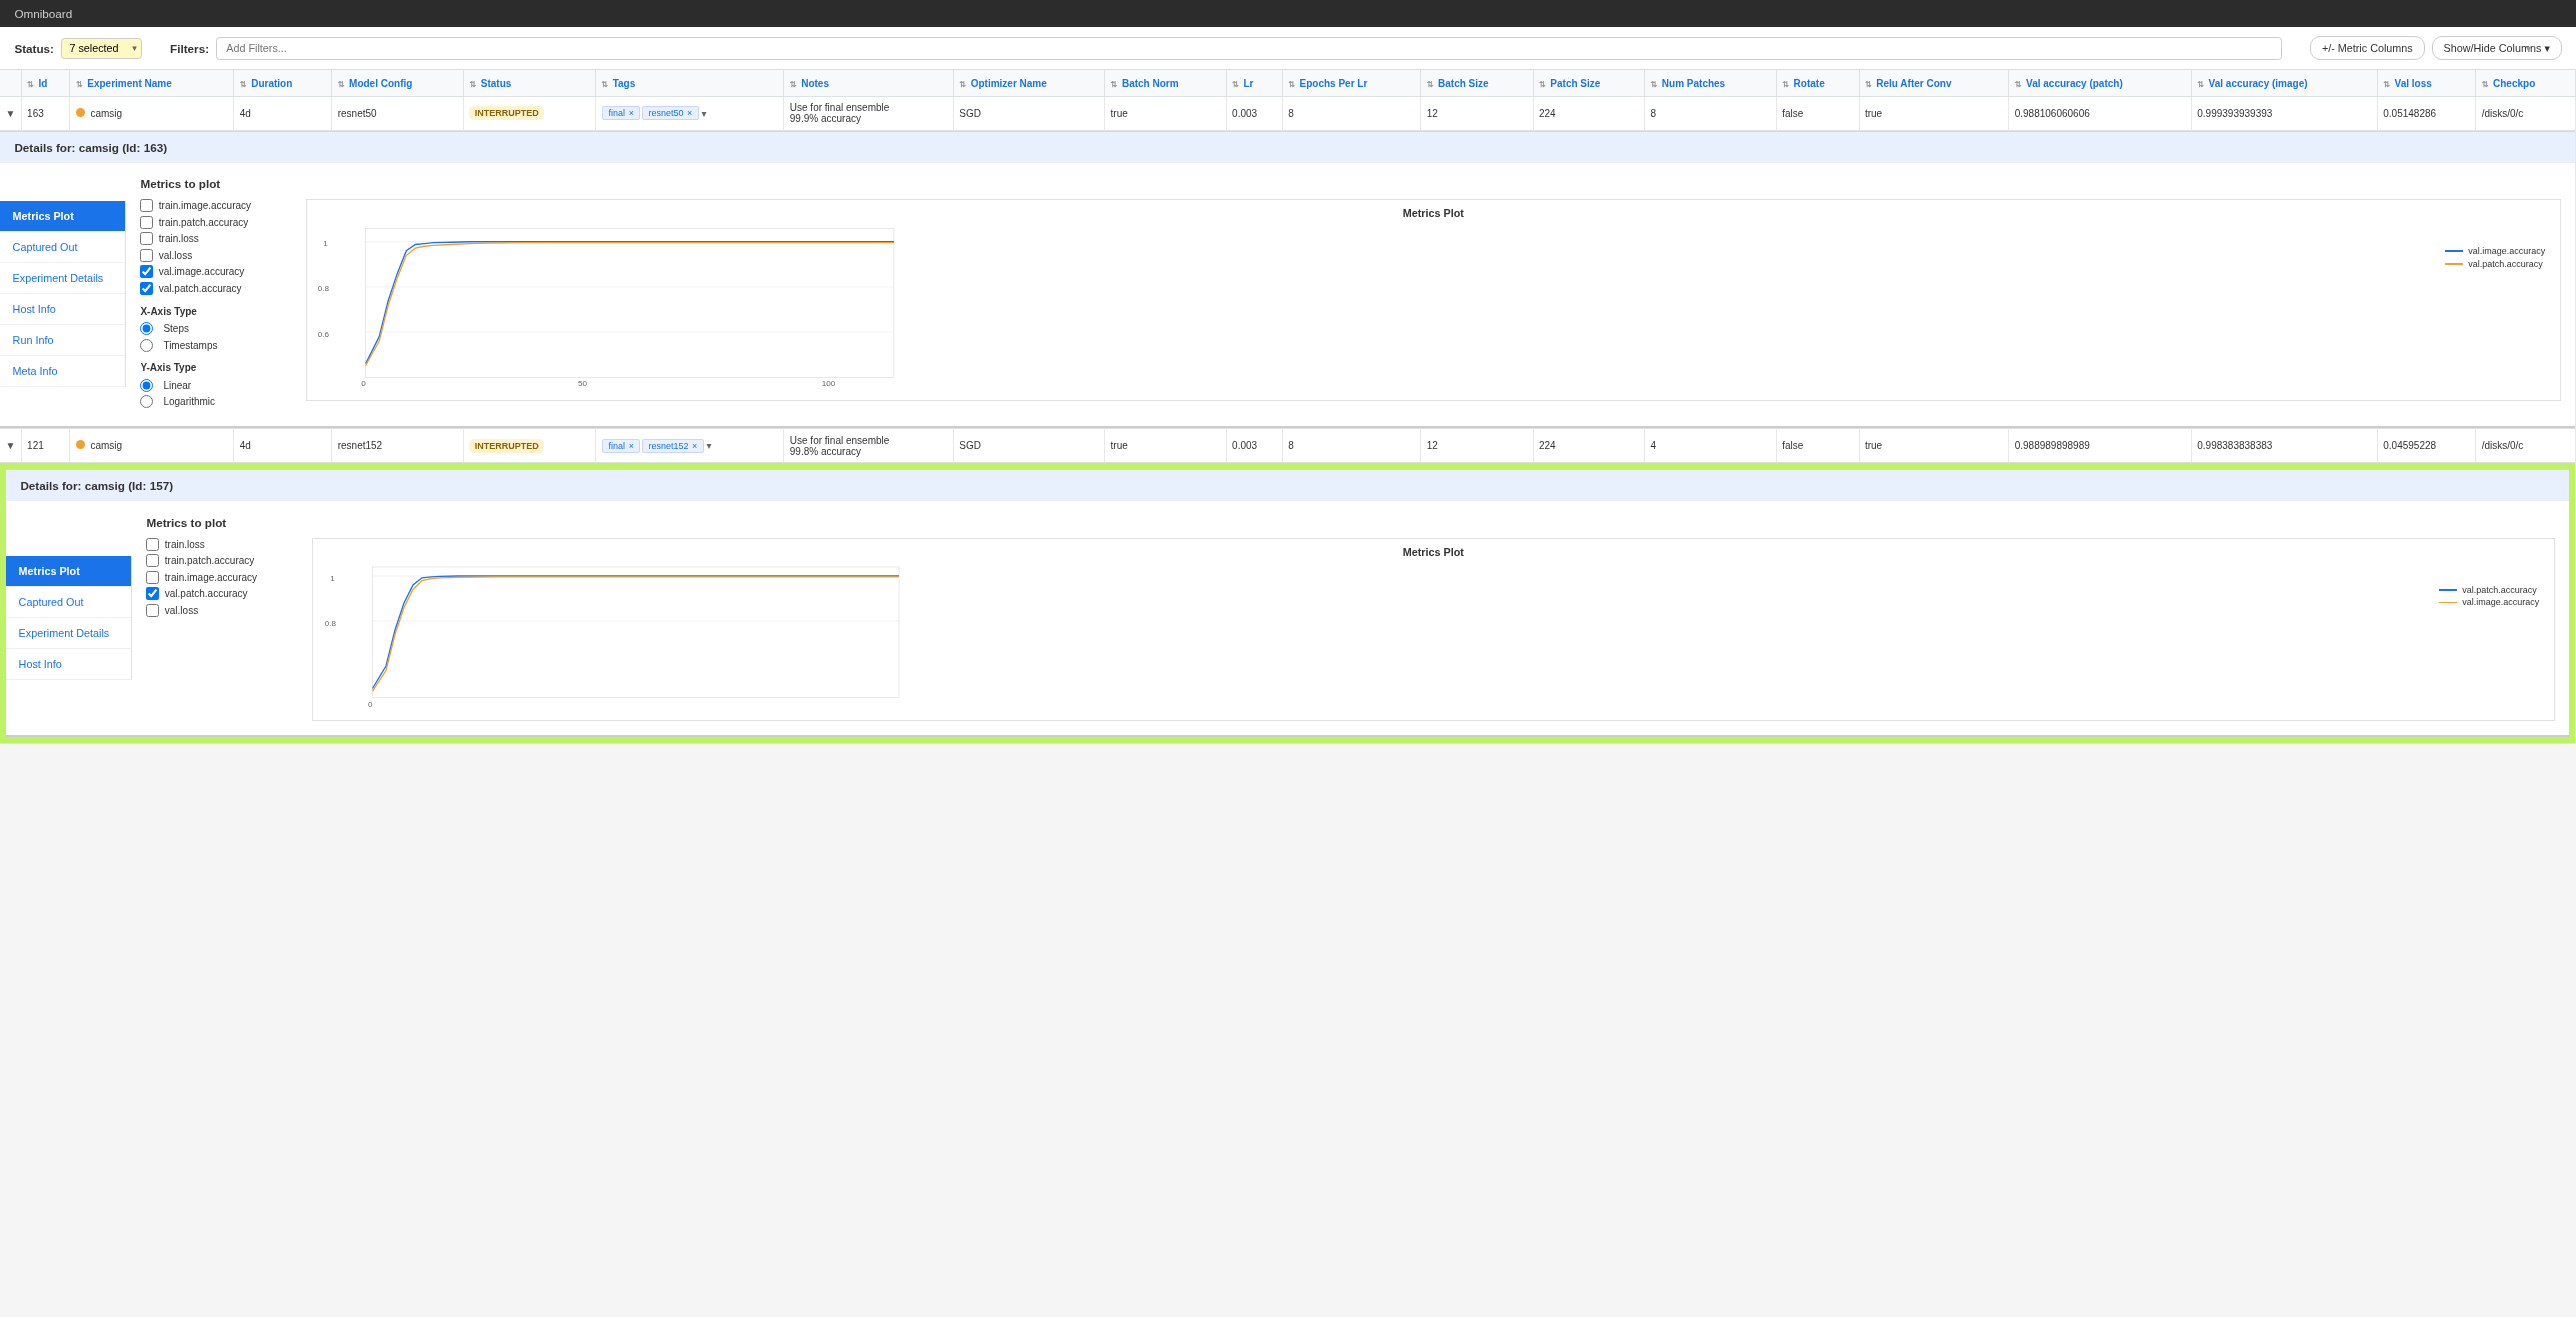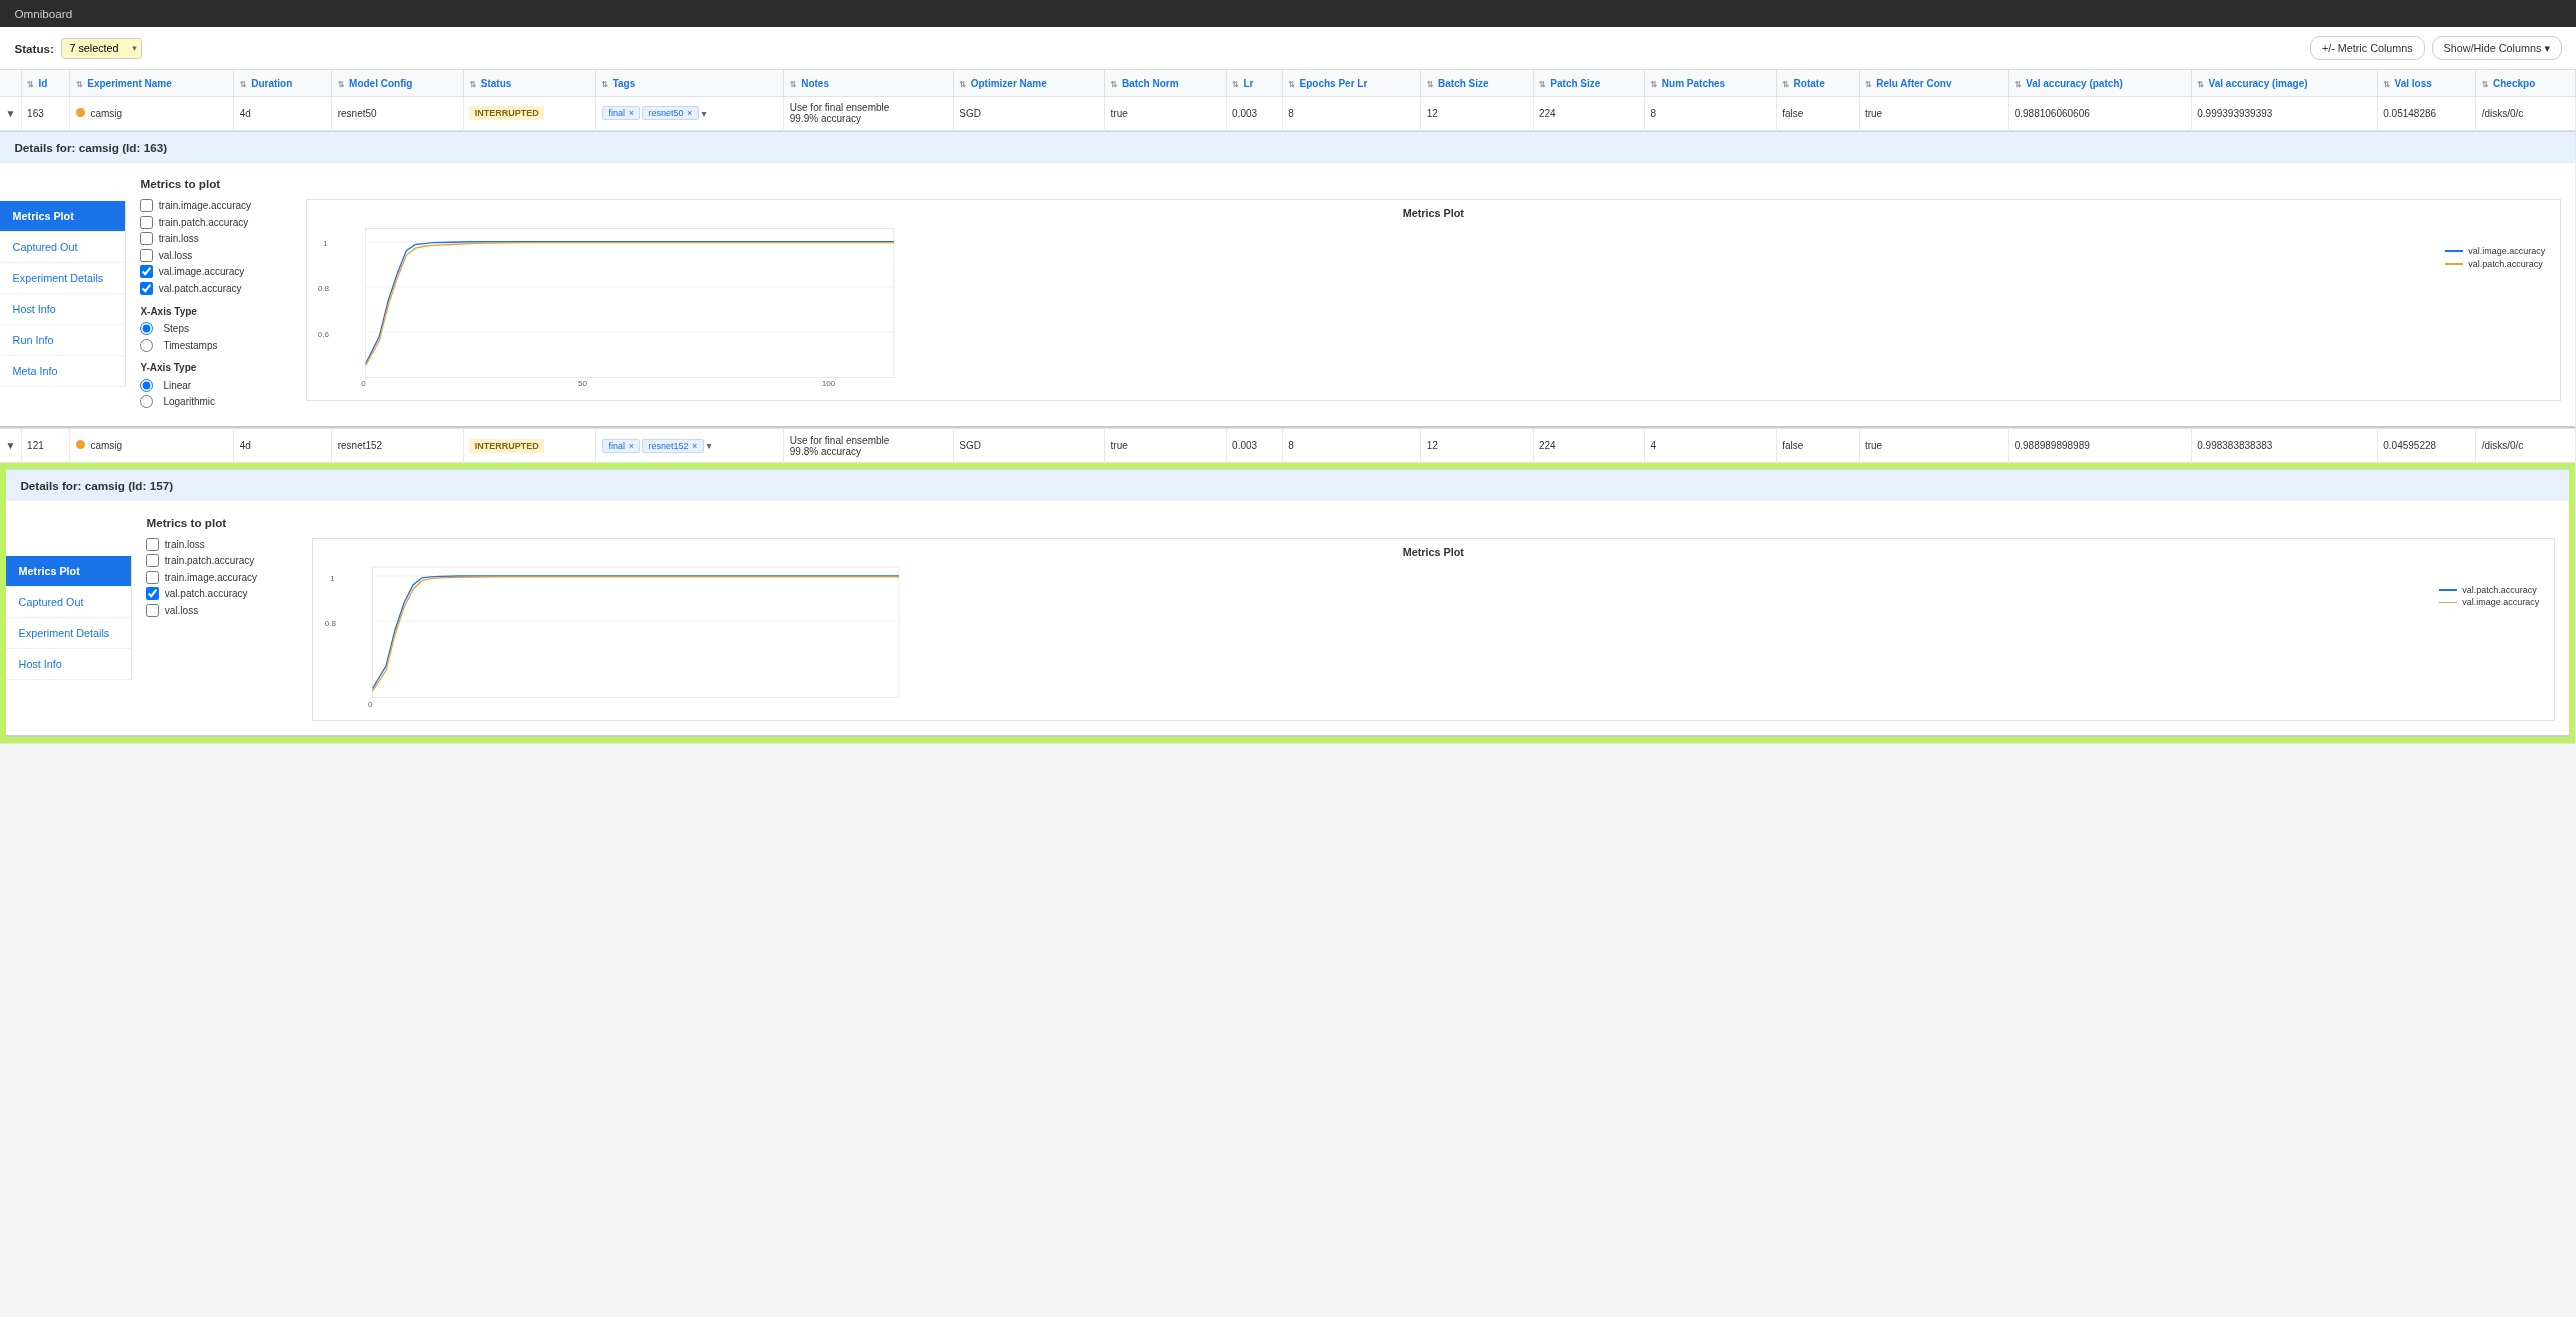--- a/index.html
+++ b/index.html
@@ -23,21 +23,21 @@
 
     
     .table-container { background: #fff; overflow-x: auto; }
     table { width: 100%; border-collapse: collapse; font-size: 10px; }
     thead tr { background: #f8f9fa; border-bottom: 1.8px solid #dee2e6; }
     thead th { padding: 7.2px 5.4px; text-align: left; color: #1a73e8; font-weight: 600; white-space: nowrap; border-right: 0.9px solid #e0e0e0; cursor: pointer; user-select: none; }
     thead th .sort-handle { color: #999; font-size: 8.1px; margin-right: 1.8px; }
     tbody tr { border-bottom: 0.9px solid #e0e0e0; }
     tbody td { padding: 5.4px 5.4px; vertical-align: middle; border-right: 0.9px solid #e8e8e8; white-space: nowrap; }
     .row-expander { cursor: pointer; color: #666; width: 14.4px; text-align: center; }
-    .status-badge { display: inline-block; padding: 1.8px 5.4px; border-radius: 0; font-size: 9px; font-weight: 600; }
+    .status-badge { display: inline-block; padding: 1.8px 5.4px; border-radius: 5px; font-size: 9px; font-weight: 600; }
     .status-interrupted { background: #fff3cd; color: #856404; }
     .dot { width: 9px; height: 9px; border-radius: 50%; display: inline-block; }
     .dot-orange { background: #f0a030; }
     .tag-chip { display: inline-flex; align-items: center; background: #e8f0fe; border: 0.9px solid #c5d8fc; border-radius: 2px; padding: 0.9px 5.4px; margin: 0.9px; font-size: 9px; color: #1a73e8; gap: 3.6px; }
     .tag-chip .remove { cursor: pointer; color: #1a73e8; font-size: 9px; }
     .tags-cell { display: flex; flex-wrap: wrap; align-items: center; }
     .tags-dropdown { border: none; background: transparent; cursor: pointer; color: #666; padding: 0 1.8px; font-size: 10px; }
     .notes-cell { font-size: 10px; color: #333; max-width: 162px; }
 
     
@@ -81,20 +81,25 @@
 </div>
 
 <div class="toolbar">
   <div class="toolbar-status">
     <span class="status-label">Status:</span>
     <div class="select-wrapper">
       <select class="status-select">
         <option>7 selected</option>
       </select>
     </div>
+  </div>
+  <div class="toolbar-filters">
+    <span class="filters-label">Filters:</span>
+    <input class="filters-input" type="text" placeholder="Add Filters..." style="">
+    <span style="position:absolute; right:45px; color:#999; font-size:10px;">▾</span>
   </div>
   <div class="toolbar-right">
     <button class="toolbar-btn">+/- Metric Columns</button>
     <button class="toolbar-btn">Show/Hide Columns ▾</button>
   </div>
 </div>
 
 <div class="table-container">
   <table>
     <thead>

